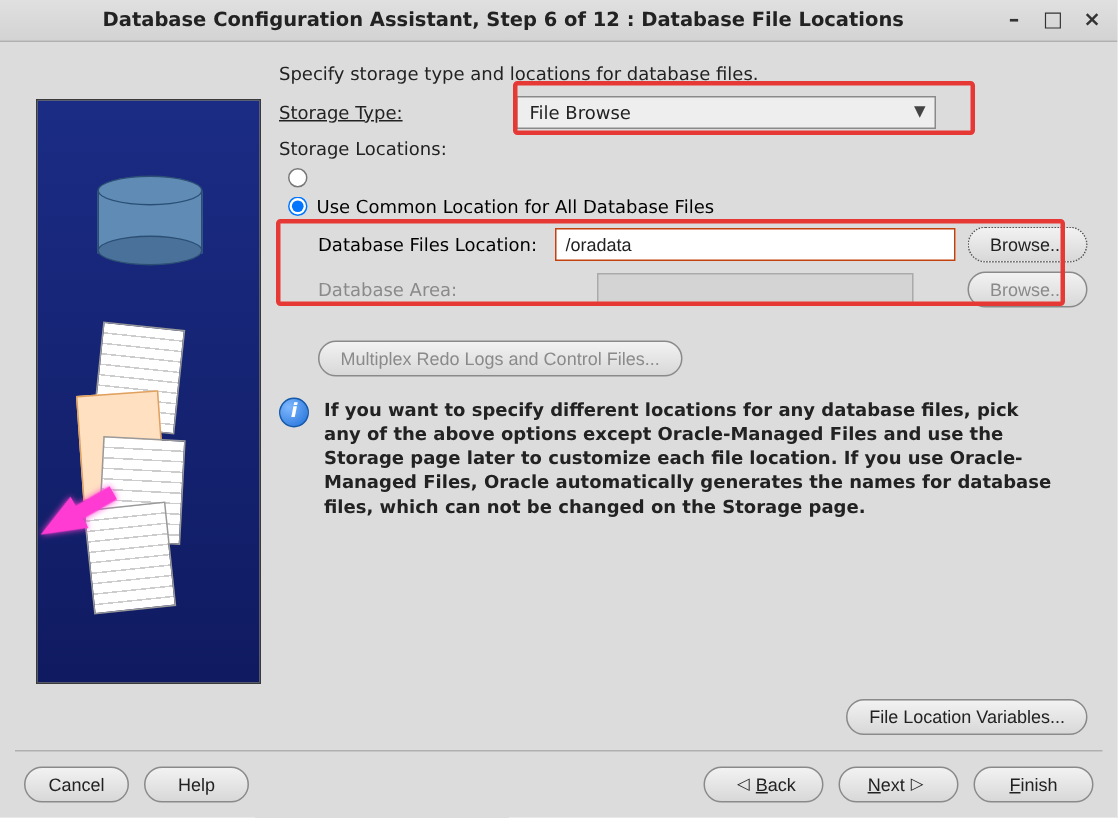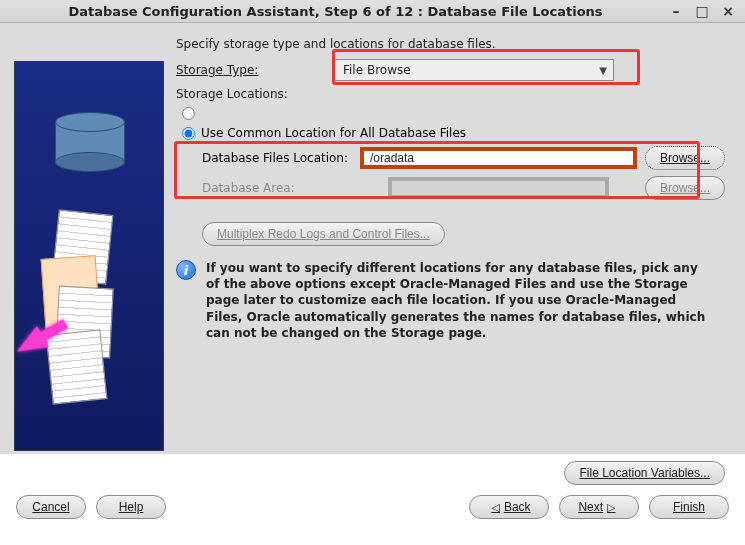--- a/index.html
+++ b/index.html
@@ -7,24 +7,25 @@
   body {
     font-family: "DejaVu Sans", "Liberation Sans", Arial, sans-serif;
     font-size: 12px;
     background: #fff;
     width: 745px;
     height: 545px;
     overflow: hidden;
   }
   .window {
     width: 745px;
-    height: 454px;
+    height: 545px;
     background: #dcdcdc;
     display: flex;
     flex-direction: column;
+    justify-content: center;
   }
   
   .titlebar {
     height: 30px;
     background: linear-gradient(#e0e0e0,#d3d3d3);
     display: flex;
     align-items: center;
     padding: 0 6px 0 10px;
     border-bottom: 1px solid #b0b0b0;
   }
@@ -40,21 +41,21 @@
     margin-left: 4px;
     display: inline-flex; align-items:center; justify-content:center;
     font-size: 14px; font-weight: bold;
     cursor: default;
     color:#333;
   }
   
   .body-area {
     flex: 1;
     display: flex;
-    padding: 10px 10px 0 14px;
+    padding: 10px 10px 0 24px;
     gap: 12px;
   }
   .side-graphic {
     width: 150px;
     height: 390px;
     background: linear-gradient(180deg,#1b2c85 0%, #0f1a60 100%);
     border: 1px solid #3a3a3a;
     position: relative;
     overflow: hidden;
     margin-top: 28px;
@@ -124,38 +125,37 @@
   .dropdown .chev { font-size:10px; color:#444; }
   .sub-head { margin: 6px 0 4px 0; color:#222; }
   .radio-row {
     display:flex; align-items:center; gap:6px;
     margin: 6px 0 4px 6px;
   }
   .radio-row input[type=radio] { margin:0; }
   .textfield {
     flex:1;
     height:22px;
-    border:4px solid #c2410c;
+    border:1px solid #c2410c;
     background:#fff;
     padding: 2px 6px;
     font-size:12px;
     color:#222;
   }
   .textfield.disabled { background:#d4d4d4; color:#888; border-color:#aaa; }
   .btn {
     height:24px;
     padding: 0 14px;
     background: linear-gradient(#f2f2f2,#d8d8d8);
     border:1px solid #8a8a8a;
     border-radius: 12px;
     font-size:12px;
     color:#222;
     display:inline-flex; align-items:center; justify-content:center;
     cursor: default;
-    text-decoration: underline;
   }
   .btn.disabled { color:#8a8a8a; }
   .btn.dotted { border:1px dotted #555; background:linear-gradient(#f2f2f2,#d8d8d8); }
   .info-box {
     display:flex; gap:10px; align-items:flex-start;
     margin-top: 14px;
     padding-right: 28px;
   }
   .info-icon {
     width:20px; height:20px; border-radius:50%;

